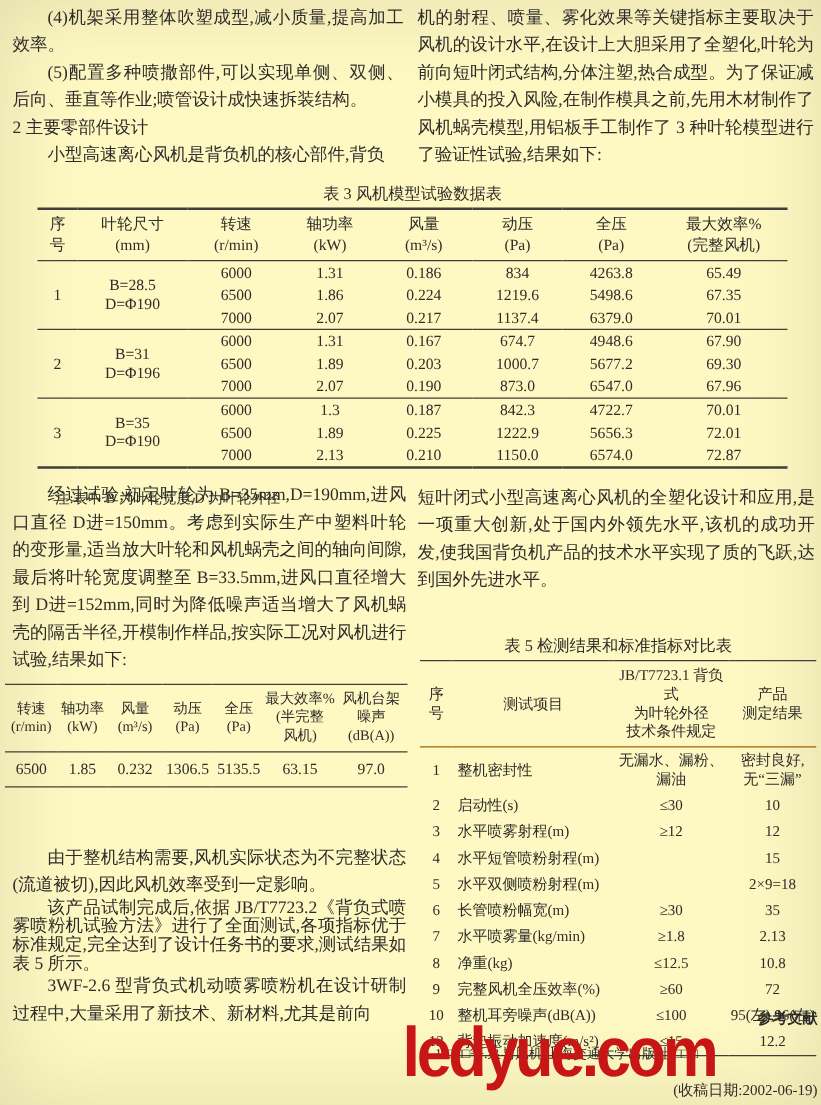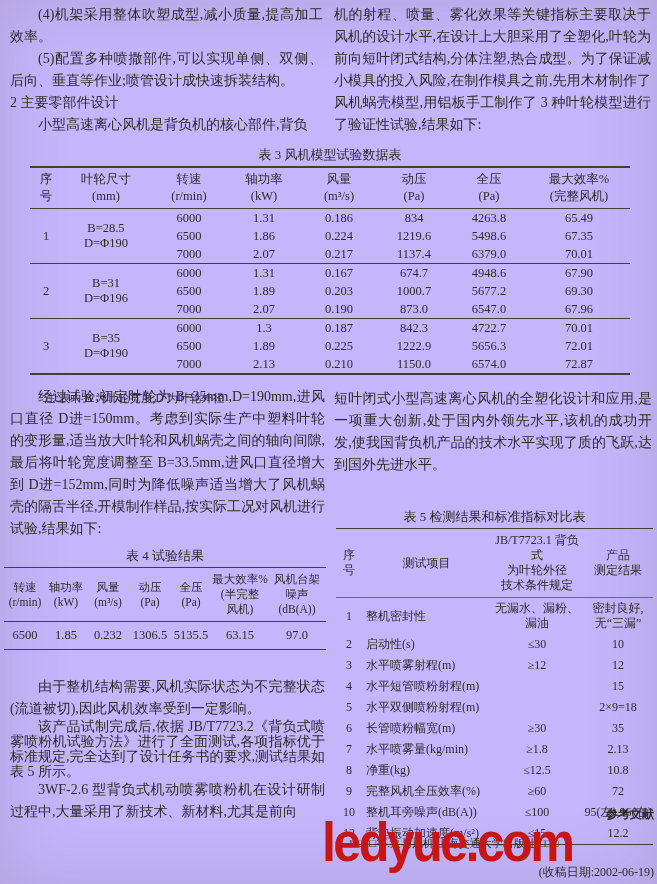--- a/index.html
+++ b/index.html
@@ -1,18 +1,18 @@
 <!DOCTYPE html>
 <html><head>
 <meta charset="utf-8">
 <style>
   html,body{margin:0;padding:0;}
   .page{
     position:relative; width:657px; height:884px; overflow:hidden;
-    background:#c4b5fd; color:#2e2c29;
+    background:#fef9c3; color:#2e2c29;
     font-family:"Liberation Serif","DejaVu Serif",serif;
     box-shadow:inset 0 0 70px rgba(95,85,60,.18);
   }
   .blk{position:absolute;}
   p{margin:0; text-align:justify; font-size:14px; line-height:22px;}
   .ind{text-indent:2em;}
   .hsec{font-size:14px; line-height:22px; margin:0; font-weight:normal;}
   .tcap{text-align:center; font-size:13px; line-height:18px; margin-bottom:2px;}
   table{border-collapse:collapse; table-layout:fixed; width:100%;}
   th,td{font-weight:normal; text-align:center; padding:1px 1px; overflow:hidden;}
@@ -202,21 +202,20 @@
       </tbody>
     </table>
     <div style="font-size:11.5px; margin-top:16px; padding-left:14px;">注:表中 B 为叶轮宽度,D 为叶轮外径</div>
   </div>
 
   <div class="blk" style="left:10px; top:386px; width:315px;">
     <p class="ind">经过试验,初定叶轮为 B=35mm,D=190mm,进风口直径 D进=150mm。考虑到实际生产中塑料叶轮的变形量,适当放大叶轮和风机蜗壳之间的轴向间隙,最后将叶轮宽度调整至 B=33.5mm,进风口直径增大到 D进=152mm,同时为降低噪声适当增大了风机蜗壳的隔舌半径,开模制作样品,按实际工况对风机进行试验,结果如下:</p>
   </div>
 
   <div class="blk" style="left:4px; top:547px; width:322px;">
-    <div class="tcap">表 4  试验结果</div>
     <table class="t4">
       <colgroup>
         <col style="width:42px">
           <col style="width:40px">
           <col style="width:44px">
           <col style="width:40px">
         <col style="width:42px">
           <col style="width:56px">
           <col style="width:58px">
       </colgroup>

